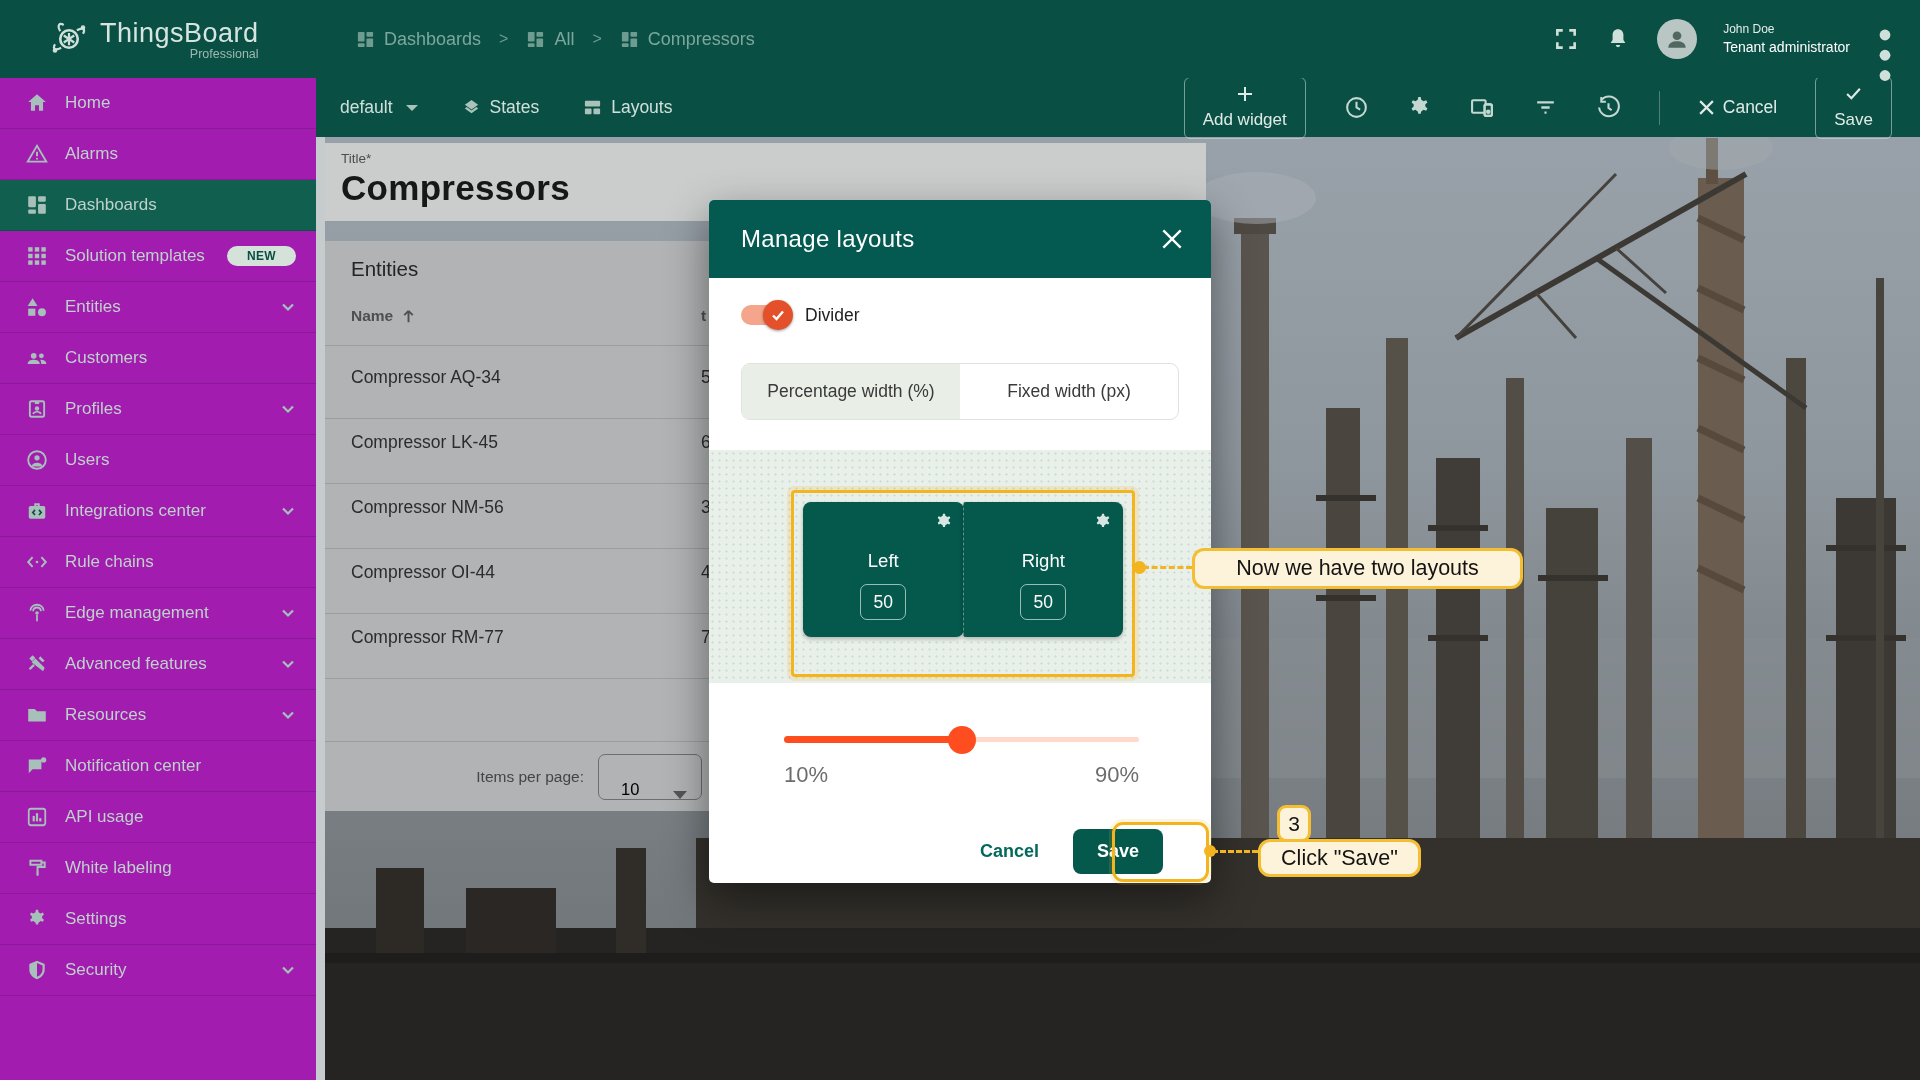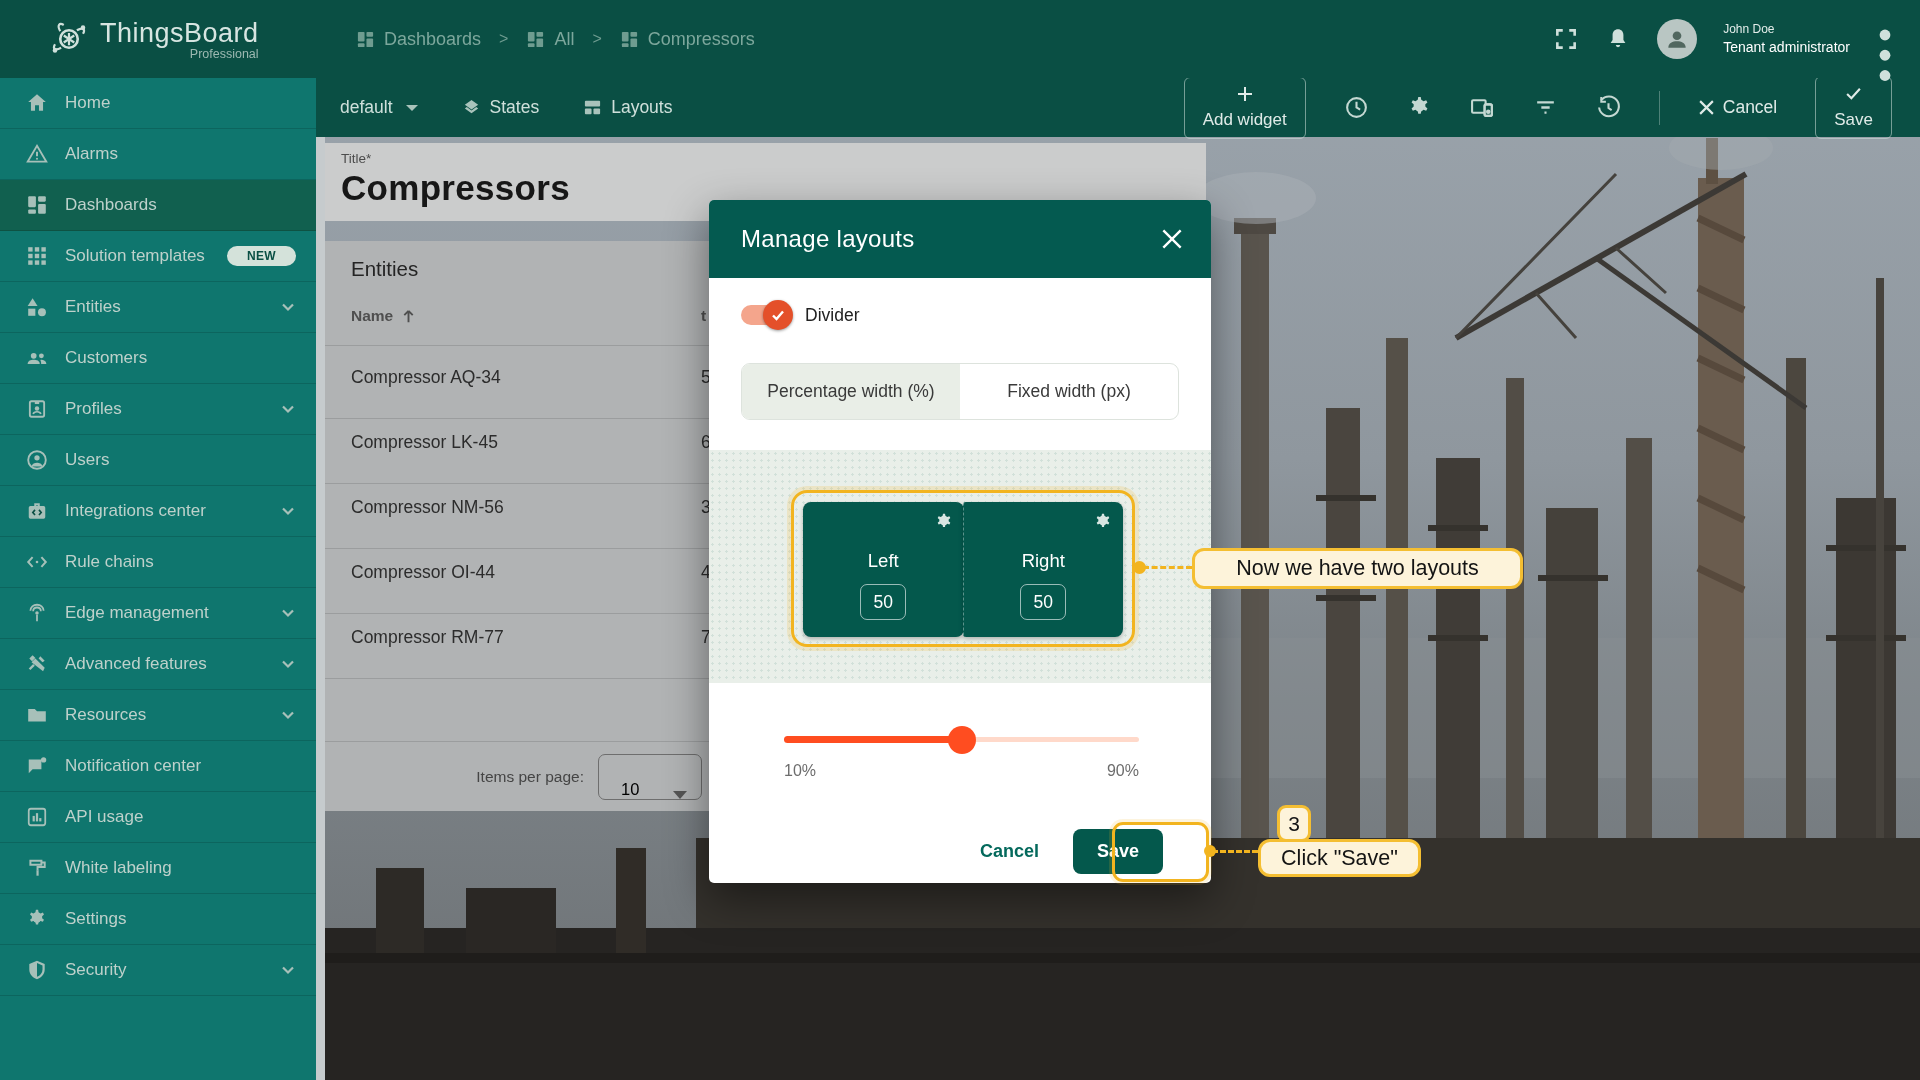--- a/index.html
+++ b/index.html
@@ -41,21 +41,21 @@
   .caret-down { width:0; height:0; border-left:6px solid transparent; border-right:6px solid transparent; border-top:6px solid #a9c3bb; margin-left:4px; }
   .tool-right { margin-left:auto; display:flex; align-items:center; gap:38px; padding-right:28px; }
   .btn-outline { display:flex; align-items:center; gap:8px; border:1px solid rgba(207,224,219,.55); border-radius:6px; padding:8px 18px; font-size:17px; color:#e0ebe8; cursor:pointer; background:transparent;flex-direction:column; }
   .toolbar-ico { width:25px; height:25px; color:#c4d8d2; cursor:pointer; }
   .toolbar-ico svg { width:100%; height:100%; }
   .v-div { width:1px; height:34px; background:rgba(207,224,219,.35); }
   .txt-btn { display:flex; align-items:center; gap:8px; font-size:17.5px; color:#dfeae7; cursor:pointer; }
   .txt-btn svg { width:17px; height:17px; }
 
   
-  .sidebar { position:absolute; left:0; top:78px; width:316px; bottom:0; background:#0f766e; z-index:35; }
+  .sidebar { position:absolute; left:0; top:78px; width:316px; bottom:0; background:#a21caf; z-index:35; }
   .side-item { height:51px; display:flex; align-items:center; padding:0 20px 0 26px; gap:17px; color:#bed1cb; font-size:17px; border-bottom:1px solid rgba(0,0,0,.14); cursor:pointer; }
   .side-item.selected { background:#11604f; }
   .side-item .s-ico { width:22px; height:22px; flex:0 0 22px; color:#a7c0b9; }
   .side-item .s-ico svg { width:100%; height:100%; }
   .side-label { flex:1 1 auto; white-space:nowrap; }
   .badge-new { background:#d4e2da; color:#0a4f44; font-size:12px; font-weight:bold; border-radius:11px; padding:3px 20px; letter-spacing:.3px; }
   .chev { width:16px; height:16px; color:#a7c0b9; }
 
   
   .scroll-strip { position:absolute; left:316px; top:137px; width:9px; bottom:0; background:#c6cbcd; z-index:20; }
@@ -95,33 +95,33 @@
   .toggle-label { font-size:17.5px; color:#212121; }
 
   .tabs { position:absolute; left:32px; top:163px; width:438px; height:57px; border:1px solid #dde3dd; border-radius:9px; display:flex; overflow:hidden; background:#fff; }
   .tab { flex:1; display:flex; align-items:center; justify-content:center; font-size:17.5px; color:#3a3a3a; cursor:pointer; }
   .tab.selected { background:#e9eee7; }
 
   .preview { position:absolute; left:0; top:250px; width:502px; height:233px;
              background-color:#e9efe9;
              background-image:radial-gradient(rgba(4,90,80,.10) 1px, transparent 1.1px);
              background-size:7px 7px; }
-  .hl-group { position:absolute; left:82px; top:40px; width:344px; height:157px; border:3.5px solid #f2b41f; border-radius:16px; box-shadow:0 0 0 4px rgba(242,180,31,.18); background:transparent; padding:9px; display:flex; gap:0; }
+  .hl-group { position:absolute; left:82px; top:40px; width:344px; height:187px; border:3.5px solid #f2b41f; border-radius:4px; box-shadow:0 0 0 4px rgba(242,180,31,.18); background:transparent; padding:9px; display:flex; gap:0; }
   .layout-panel { position:relative; width:163px; height:135px; background:#04584c; border-radius:8px; box-shadow:0 2px 4px rgba(0,0,0,.25); }
   .layout-panel + .layout-panel { margin-left:-1px; border-left:1.5px dashed rgba(255,255,255,.35); border-top-left-radius:3px; border-bottom-left-radius:3px; }
   .panel-gear { position:absolute; right:10px; top:10px; width:20px; height:20px; color:#d8e6e2; cursor:pointer; }
   .panel-gear svg { width:100%; height:100%; }
   .panel-label { position:absolute; left:0; right:0; top:48px; text-align:center; color:#fff; font-size:18.5px; font-weight:500; }
   .panel-input { position:absolute; left:50%; transform:translateX(-50%); top:82px; width:46px; height:36px; border:1px solid rgba(255,255,255,.6); border-radius:7px; color:#fff; font-size:17.5px; display:flex; align-items:center; justify-content:center; background:transparent; }
 
   .slider { position:absolute; left:75px; top:533px; width:355px; height:14px; cursor:pointer; }
   .slider-rest { position:absolute; left:0; right:0; top:4px; height:5px; border-radius:3px; background:#ffd9ca; }
   .slider-fill { position:absolute; left:0; width:50%; top:3px; height:7px; border-radius:4px; background:#ff4d20; }
   .slider-thumb { position:absolute; left:50%; top:-7px; width:28px; height:28px; margin-left:-14px; border-radius:50%; background:#ff4d20; }
-  .slider-minmax { position:absolute; left:75px; top:562px; width:355px; display:flex; justify-content:space-between; font-size:16px; color:#6d6d6d; }
+  .slider-minmax { position:absolute; left:75px; top:562px; width:355px; display:flex; justify-content:space-between; font-size:22px; color:#6d6d6d; }
 
   .modal-footer { position:absolute; left:0; right:0; top:620px; height:63px; display:flex; align-items:center; justify-content:flex-end; gap:34px; padding-right:48px; }
   .cancel-btn { color:#04695c; font-size:18px; font-weight:bold; cursor:pointer; }
   .save-btn { background:#04584c; color:#fff; font-size:18px; font-weight:bold; border:none; border-radius:8px; padding:12px 24px; cursor:pointer; }
 
   
   .anno { z-index:60; }
   .tip { position:absolute; background:#fdf3da; border:3.5px solid #f4be32; border-radius:12px; color:#141414; display:flex; align-items:center; justify-content:center; }
   .tip1 { left:1192px; top:548px; width:331px; height:41px; font-size:21.5px; }
   .conn1 { position:absolute; left:1143px; top:566px; width:49px; height:0; border-top:3.5px dashed #f2b41f; }

